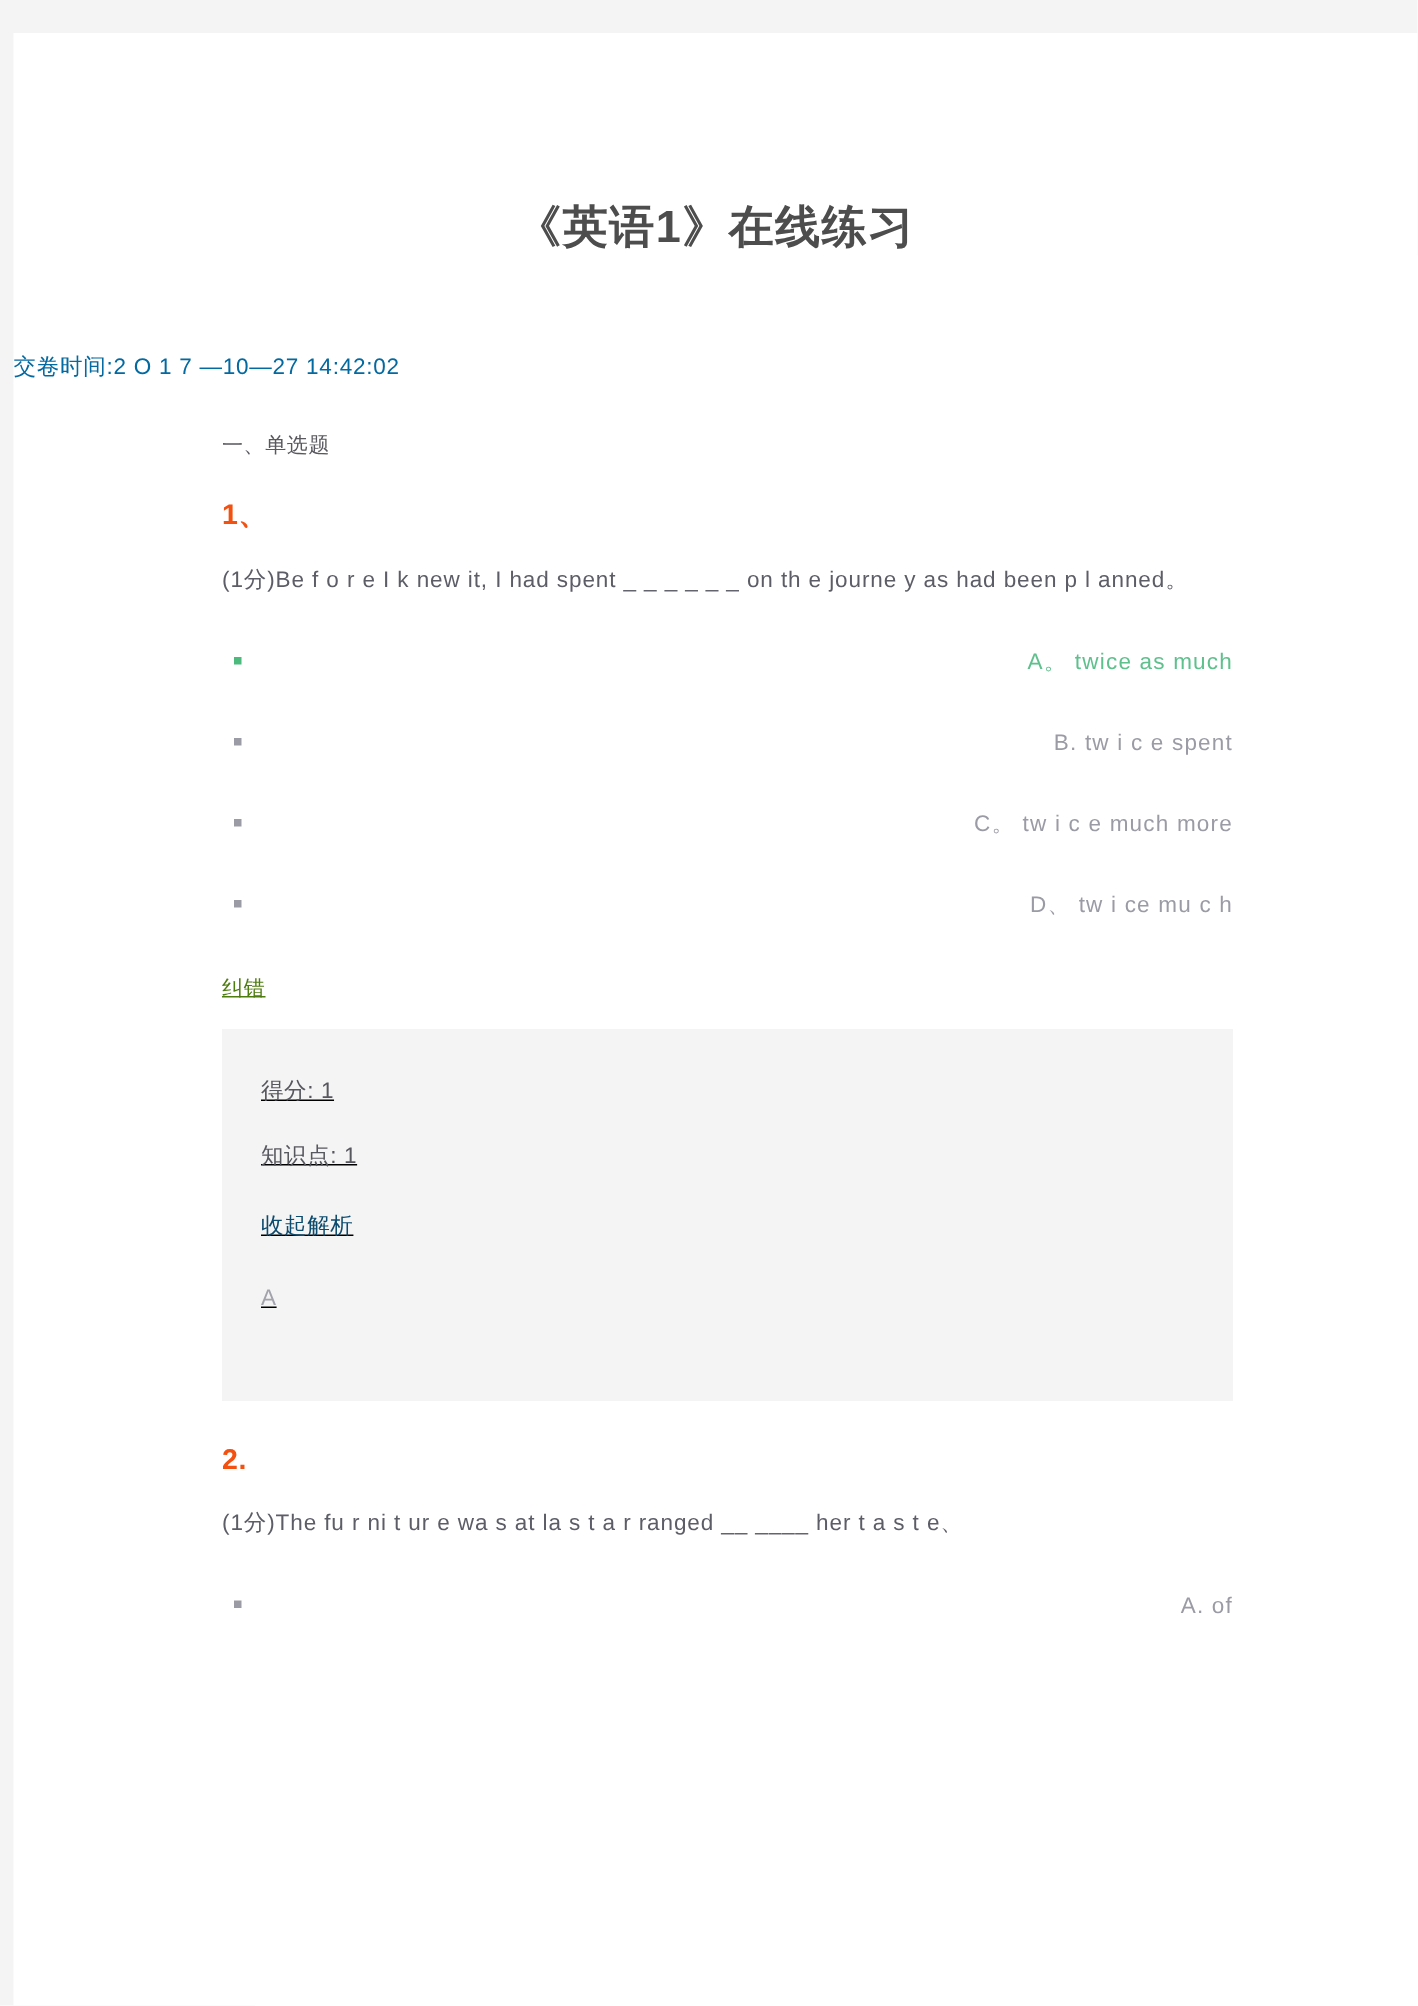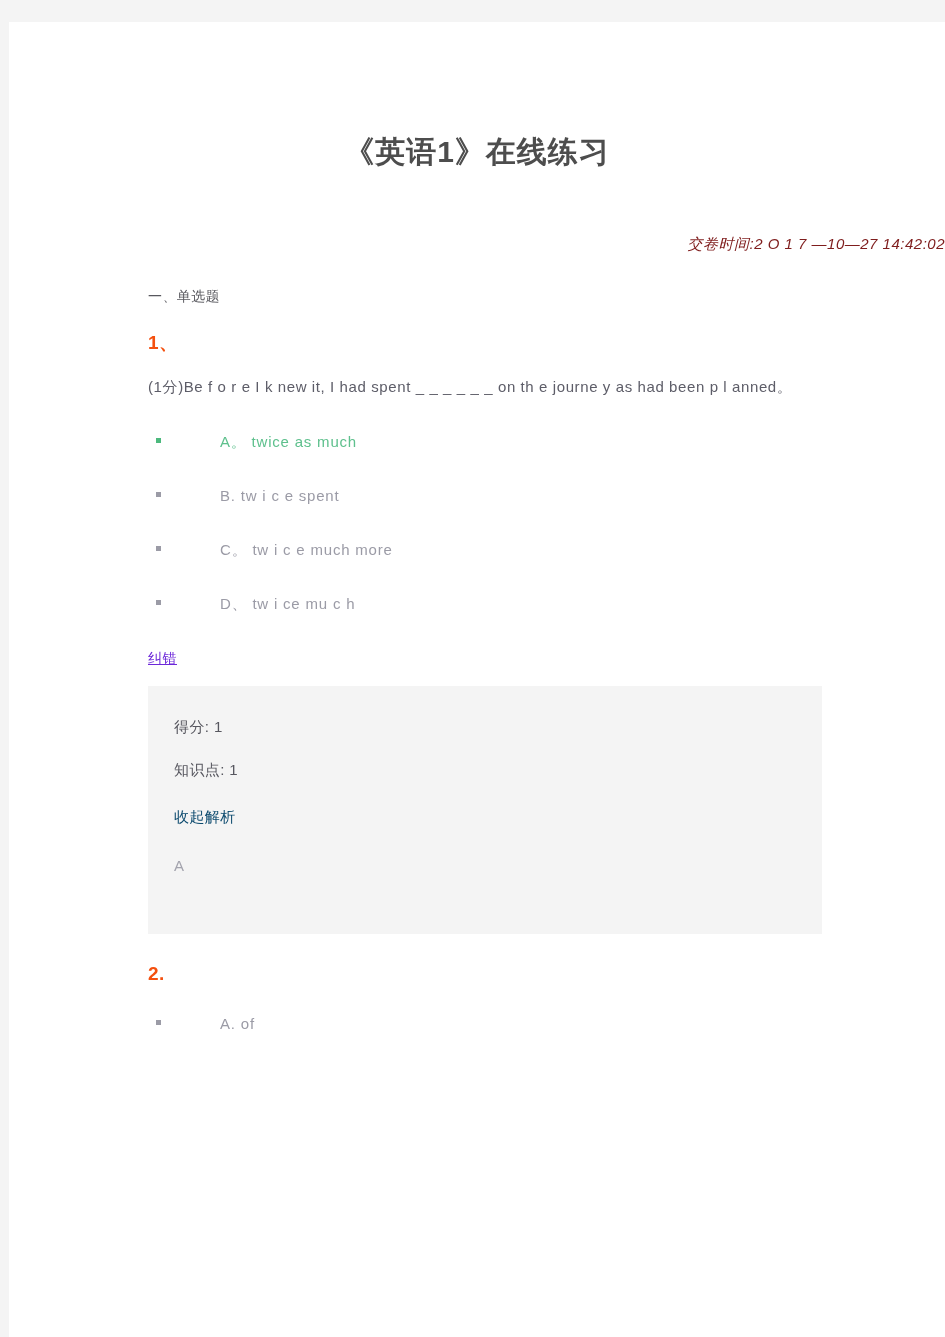--- a/index.html
+++ b/index.html
@@ -26,27 +26,26 @@
     text-align: center;
     font-size: 30px;
     font-weight: bold;
     color: #4d4d4d;
     letter-spacing: 1px;
     margin: 16px;
     padding-top: 95px;
     line-height: 1.25;
   }
   .doc-subtitle {
-    text-align: right;
-    font-size: 15px;
-    color: #7f1d1d;
+    text-align: left;
+    font-size: 15px;
+    color: #0369a1;
     margin: 0;
     padding-top: 48px;
     letter-spacing: 0.5px;
-    font-style: italic;
   }
   .content {
     padding: 0 123px 0 139px;
   }
   .section-heading {
     font-size: 14px;
     font-weight: normal;
     color: #58585e;
     margin: 0;
     padding-top: 34px;
@@ -73,20 +72,21 @@
     padding-top: 14px;
   }
   .opt-item {
     position: relative;
     font-size: 15px;
     color: #9b9ba6;
     line-height: 1.4;
     padding: 0 0 0 72px;
     margin-top: 33px;
     letter-spacing: 0.8px;
+    text-align: right;
   }
   .opt-item:first-child {
     margin-top: 14px;
   }
   .opt-item .bullet {
     position: absolute;
     left: 8px;
     top: 7px;
     width: 5px;
     height: 5px;
@@ -94,32 +94,33 @@
     display: block;
   }
   .opt-item.correct {
     color: #5ec08d;
   }
   .opt-item.correct .bullet {
     background: #4cb97d;
   }
   .report-link {
     font-size: 14px;
-    color: #6d28d9;
+    color: #4d7c0f;
     padding-top: 36px;
     display: block;
     letter-spacing: 0.5px;
     text-decoration: underline;
   }
   .analysis-box {
     background: #f4f4f4;
     margin-top: 18px;
     padding: 22px 26px 42px 26px;
     box-sizing: border-box;
     min-height: 248px;
+    text-decoration: underline;
   }
   .analysis-row {
     font-size: 15px;
     color: #57575f;
     padding: 10px 0 14px 0;
     letter-spacing: 0.4px;
   }
   .analysis-toggle {
     font-size: 15px;
     color: #0c4a6e;
@@ -180,20 +181,21 @@
         <div class="analysis-row">得分: 1</div>
         <div class="analysis-row">知识点: 1</div>
         <span class="analysis-toggle">收起解析</span>
         <div class="analysis-answer">A</div>
       </div>
     </div>
 
     <div class="q-block-2">
       <div class="q-number">2.</div>
 
+      <div class="q-text">(1分)The  fu r ni t ur e  wa s  at   la s t   a r ranged  __ ____   her  t a s t e、</div>
 
       <ul class="opt-list">
         <li class="opt-item">
           <span class="bullet"></span>
           <span>A. of</span>
         </li>
       </ul>
     </div>
 
   </div>

